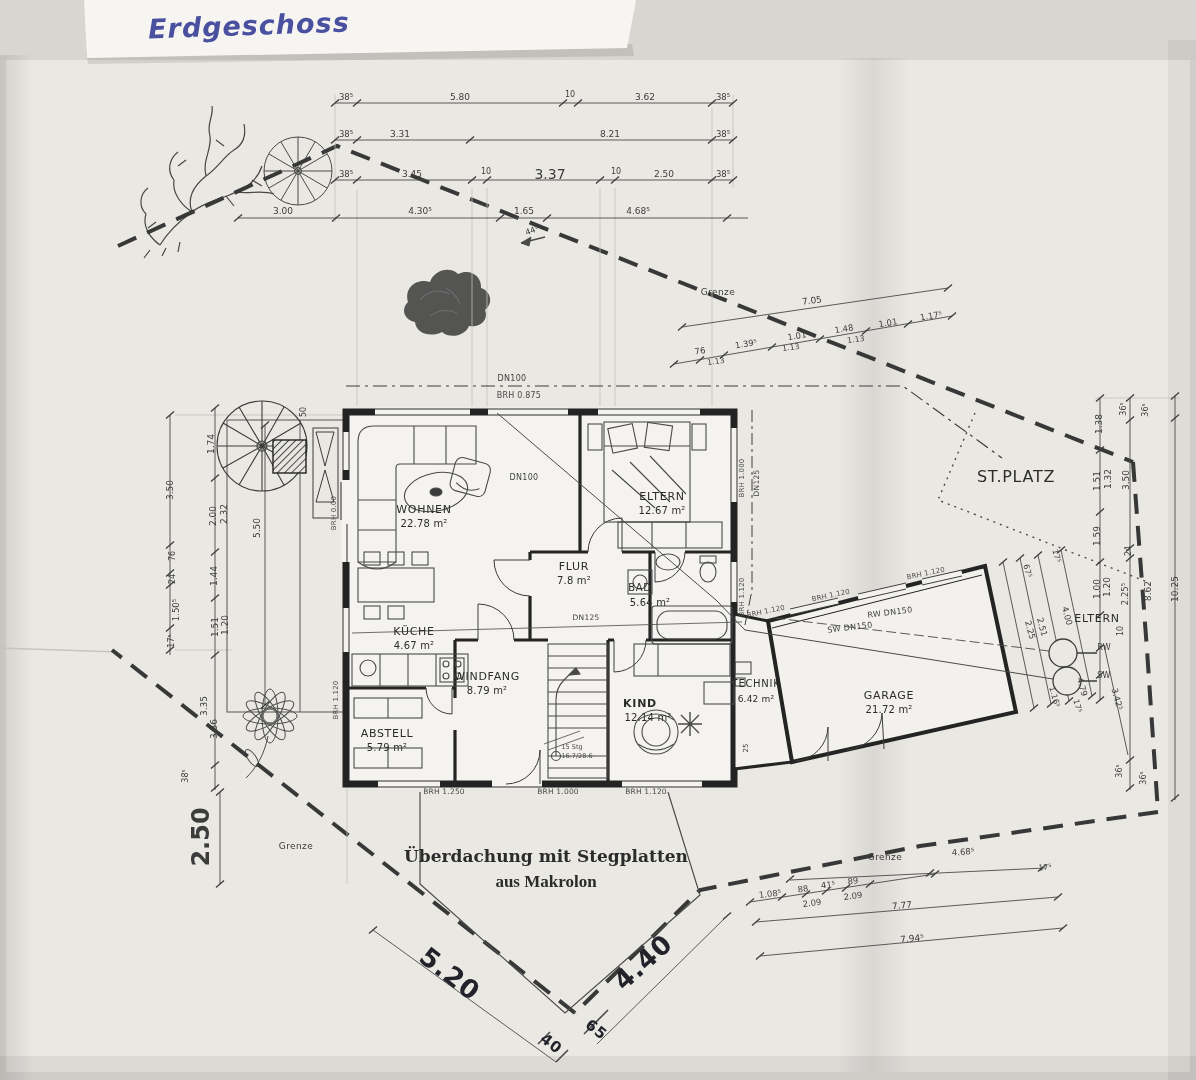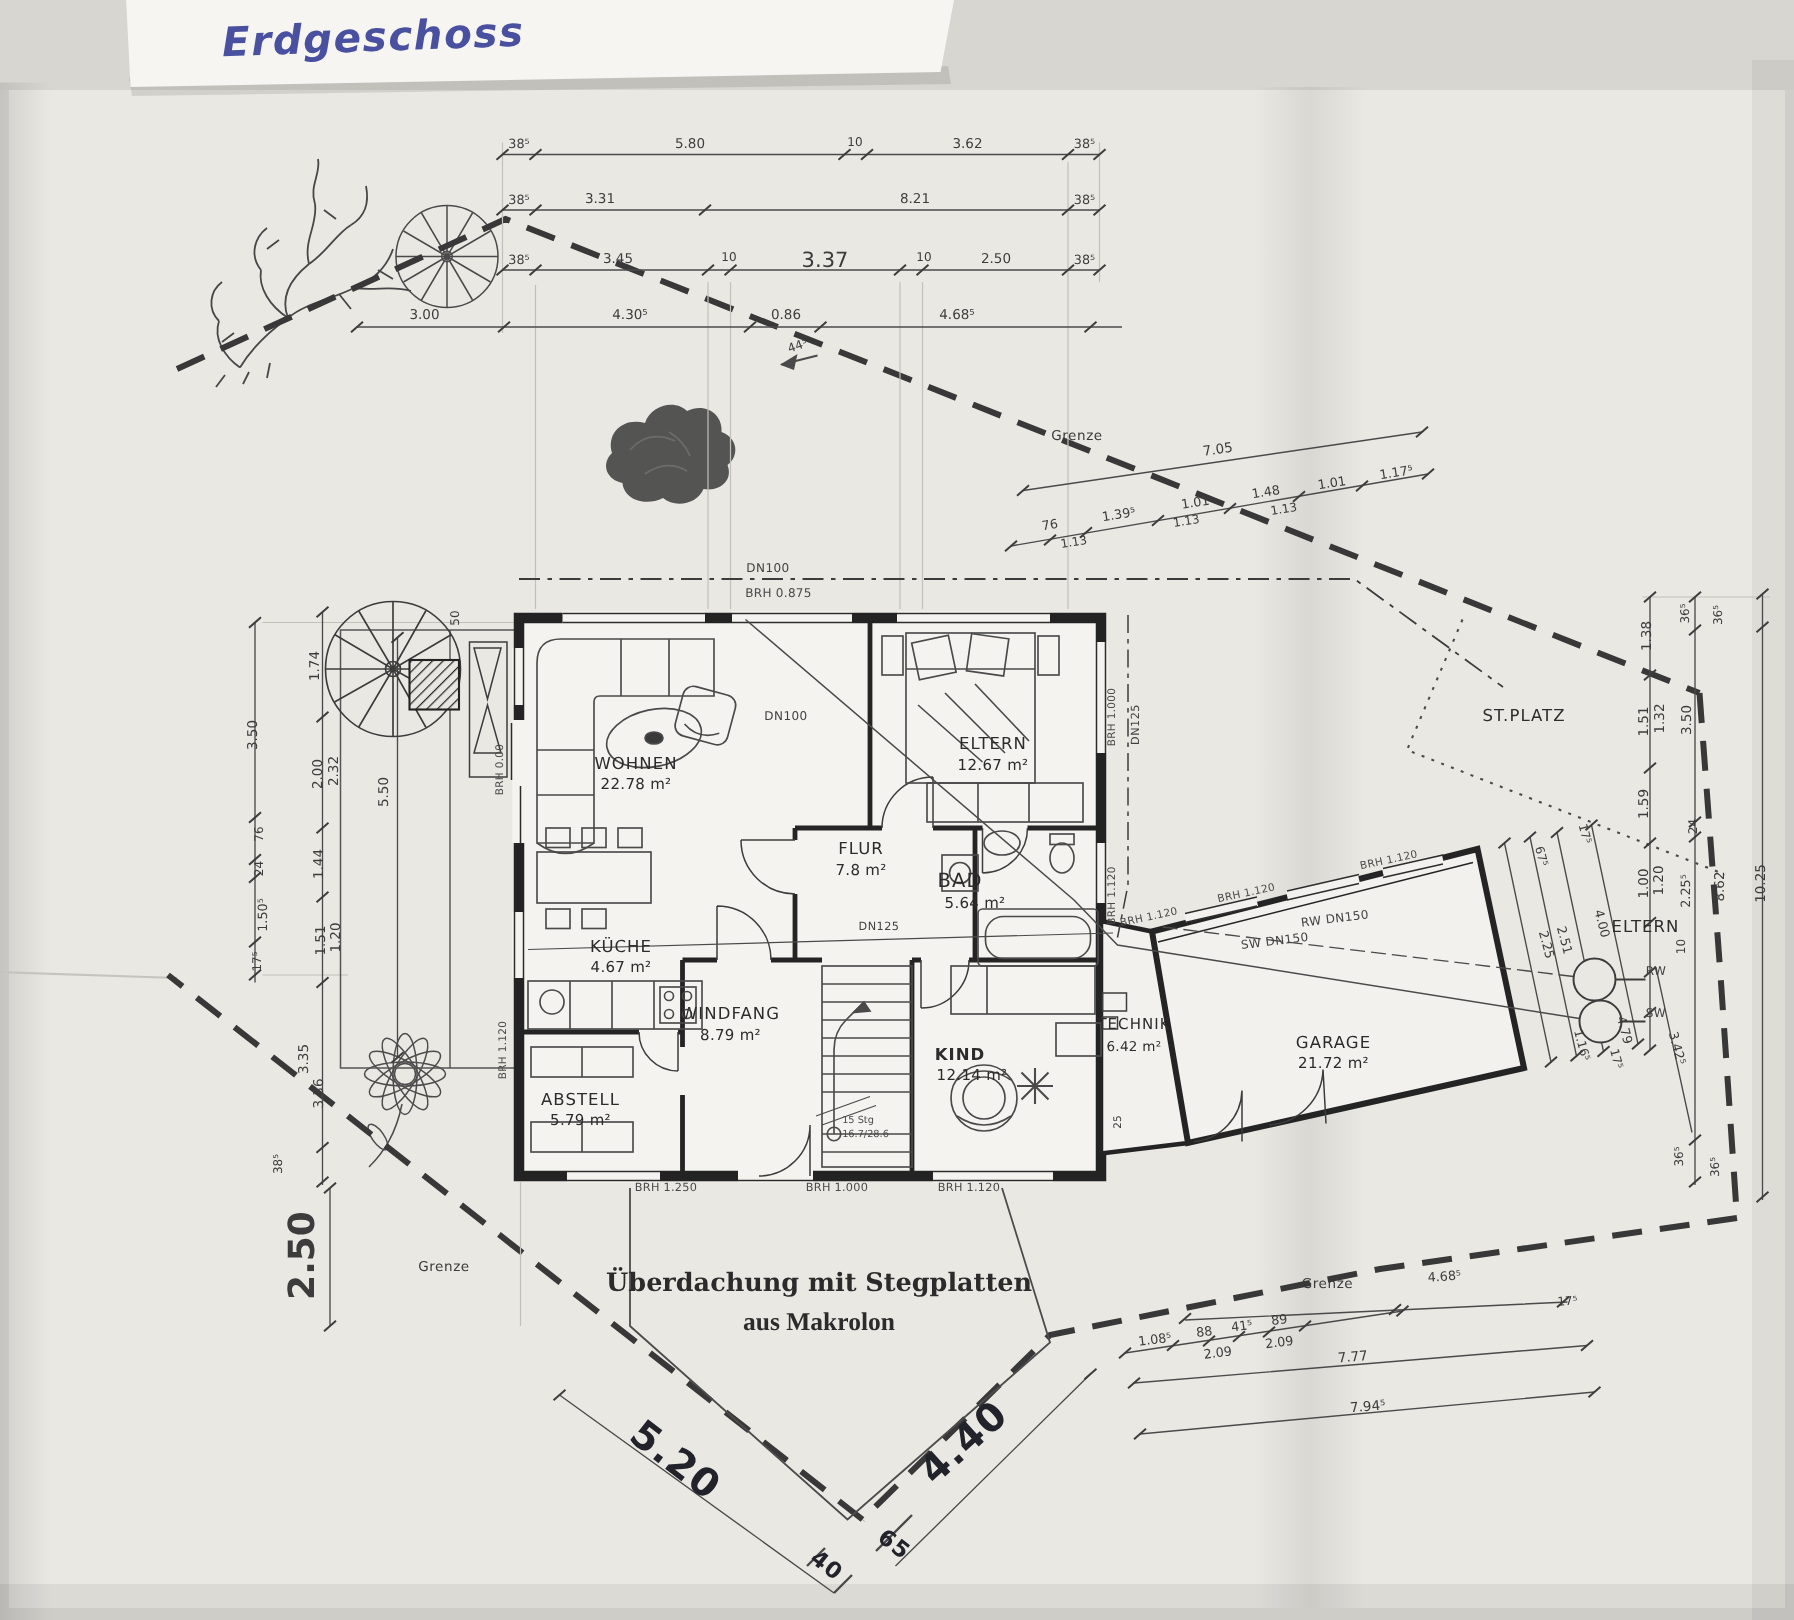--- a/index.html
+++ b/index.html
@@ -406,35 +406,35 @@
   </g>
 </svg>
 
 <div id="labels">
       <div class="lbl room" style="left: 424px; top: 509px; font-size: 11px; transform: translate(-50%, -50%) rotate(0deg);">WOHNEN</div>
       <div class="lbl area" style="left: 424px; top: 524px; font-size: 10px; transform: translate(-50%, -50%) rotate(0deg);">22.78 m²</div>
       <div class="lbl room" style="left: 662px; top: 496px; font-size: 11px; transform: translate(-50%, -50%) rotate(0deg);">ELTERN</div>
       <div class="lbl area" style="left: 662px; top: 511px; font-size: 10px; transform: translate(-50%, -50%) rotate(0deg);">12.67 m²</div>
       <div class="lbl room" style="left: 574px; top: 566px; font-size: 11px; transform: translate(-50%, -50%) rotate(0deg);">FLUR</div>
       <div class="lbl area" style="left: 574px; top: 581px; font-size: 10px; transform: translate(-50%, -50%) rotate(0deg);">7.8 m²</div>
-      <div class="lbl room" style="left: 640px; top: 588px; font-size: 13px; transform: translate(-50%, -50%) rotate(0deg);">BAD</div>
+      <div class="lbl room" style="left: 640px; top: 588px; font-size: 10px; transform: translate(-50%, -50%) rotate(0deg);">BAD</div>
       <div class="lbl area" style="left: 650px; top: 603px; font-size: 10px; transform: translate(-50%, -50%) rotate(0deg);">5.64 m²</div>
       <div class="lbl room" style="left: 414px; top: 631px; font-size: 11px; transform: translate(-50%, -50%) rotate(0deg);">KÜCHE</div>
       <div class="lbl area" style="left: 414px; top: 646px; font-size: 10px; transform: translate(-50%, -50%) rotate(0deg);">4.67 m²</div>
       <div class="lbl room" style="left: 487px; top: 676px; font-size: 11px; transform: translate(-50%, -50%) rotate(0deg);">WINDFANG</div>
       <div class="lbl area" style="left: 487px; top: 691px; font-size: 10px; transform: translate(-50%, -50%) rotate(0deg);">8.79 m²</div>
       <div class="lbl room" style="left: 387px; top: 733px; font-size: 11px; transform: translate(-50%, -50%) rotate(0deg);">ABSTELL</div>
       <div class="lbl area" style="left: 387px; top: 748px; font-size: 10px; transform: translate(-50%, -50%) rotate(0deg);">5.79 m²</div>
       <div class="lbl room" style="left: 640px; top: 703px; font-size: 11px; transform: translate(-50%, -50%) rotate(0deg); font-weight: bold;">KIND</div>
       <div class="lbl area" style="left: 648px; top: 718px; font-size: 10px; transform: translate(-50%, -50%) rotate(0deg);">12.14 m²</div>
       <div class="lbl room" style="left: 756px; top: 684px; font-size: 10px; transform: translate(-50%, -50%) rotate(0deg);">TECHNIK</div>
       <div class="lbl area" style="left: 756px; top: 699px; font-size: 9px; transform: translate(-50%, -50%) rotate(0deg);">6.42 m²</div>
       <div class="lbl room" style="left: 889px; top: 695px; font-size: 11px; transform: translate(-50%, -50%) rotate(0deg);">GARAGE</div>
       <div class="lbl area" style="left: 889px; top: 710px; font-size: 10px; transform: translate(-50%, -50%) rotate(0deg);">21.72 m²</div>
-      <div class="lbl room" style="left: 1016px; top: 477px; font-size: 11px; transform: translate(-50%, -50%) rotate(0deg);">ST.PLATZ</div>
+      <div class="lbl room" style="left: 1016px; top: 477px; font-size: 16px; transform: translate(-50%, -50%) rotate(0deg);">ST.PLATZ</div>
       <div class="lbl room" style="left: 1097px; top: 618px; font-size: 11px; transform: translate(-50%, -50%) rotate(0deg);">ELTERN</div>
       <div class="lbl bound" style="left: 296px; top: 846px; font-size: 9px; transform: translate(-50%, -50%) rotate(0deg);">Grenze</div>
       <div class="lbl bound" style="left: 718px; top: 292px; font-size: 9px; transform: translate(-50%, -50%) rotate(0deg);">Grenze</div>
       <div class="lbl bound" style="left: 885px; top: 857px; font-size: 9px; transform: translate(-50%, -50%) rotate(0deg);">Grenze</div>
       <div class="lbl canopy" style="left: 546px; top: 856px; font-size: 17px; transform: translate(-50%, -50%) rotate(0deg);">Überdachung mit Stegplatten</div>
       <div class="lbl canopy" style="left: 546px; top: 881px; font-size: 17px; transform: translate(-50%, -50%) rotate(0deg); font-family: Liberation Serif, serif;">aus Makrolon</div>
       <div class="lbl stairn" style="left: 572px; top: 747px; font-size: 6.5px; transform: translate(-50%, -50%) rotate(0deg);">15 Stg</div>
       <div class="lbl stairn" style="left: 577px; top: 756px; font-size: 6.5px; transform: translate(-50%, -50%) rotate(0deg);">16.7/28.6</div>
       <div class="lbl pipe" style="left: 512px; top: 379px; font-size: 8px; transform: translate(-50%, -50%) rotate(0deg);">DN100</div>
       <div class="lbl pipe" style="left: 524px; top: 478px; font-size: 8px; transform: translate(-50%, -50%) rotate(0deg);">DN100</div>
@@ -466,21 +466,21 @@
       <div class="lbl dim" style="left: 723px; top: 134px; font-size: 8.5px; transform: translate(-50%, -50%) rotate(0deg);">38⁵</div>
       <div class="lbl dim" style="left: 346px; top: 174px; font-size: 8.5px; transform: translate(-50%, -50%) rotate(0deg);">38⁵</div>
       <div class="lbl dim" style="left: 412px; top: 174px; font-size: 9px; transform: translate(-50%, -50%) rotate(0deg);">3.45</div>
       <div class="lbl dim" style="left: 486px; top: 172px; font-size: 8px; transform: translate(-50%, -50%) rotate(0deg);">10</div>
       <div class="lbl dim" style="left: 550px; top: 174px; font-size: 14px; transform: translate(-50%, -50%) rotate(0deg);">3.37</div>
       <div class="lbl dim" style="left: 616px; top: 172px; font-size: 8px; transform: translate(-50%, -50%) rotate(0deg);">10</div>
       <div class="lbl dim" style="left: 664px; top: 174px; font-size: 9px; transform: translate(-50%, -50%) rotate(0deg);">2.50</div>
       <div class="lbl dim" style="left: 723px; top: 174px; font-size: 8.5px; transform: translate(-50%, -50%) rotate(0deg);">38⁵</div>
       <div class="lbl dim" style="left: 283px; top: 211px; font-size: 9px; transform: translate(-50%, -50%) rotate(0deg);">3.00</div>
       <div class="lbl dim" style="left: 420px; top: 211px; font-size: 9px; transform: translate(-50%, -50%) rotate(0deg);">4.30⁵</div>
-      <div class="lbl dim" style="left: 524px; top: 211px; font-size: 9px; transform: translate(-50%, -50%) rotate(0deg);">0.86</div>
+      <div class="lbl dim" style="left: 524px; top: 211px; font-size: 9px; transform: translate(-50%, -50%) rotate(0deg);">1.65</div>
       <div class="lbl dim" style="left: 638px; top: 211px; font-size: 9px; transform: translate(-50%, -50%) rotate(0deg);">4.68⁵</div>
       <div class="lbl dim" style="left: 532px; top: 231px; font-size: 8px; transform: translate(-50%, -50%) rotate(-20deg);">44⁵</div>
       <div class="lbl dim" style="left: 812px; top: 301px; font-size: 9px; transform: translate(-50%, -50%) rotate(-8deg);">7.05</div>
       <div class="lbl dim" style="left: 700px; top: 351px; font-size: 8.5px; transform: translate(-50%, -50%) rotate(-9deg);">76</div>
       <div class="lbl dim" style="left: 746px; top: 344px; font-size: 8.5px; transform: translate(-50%, -50%) rotate(-9deg);">1.39⁵</div>
       <div class="lbl dim" style="left: 797px; top: 336px; font-size: 8.5px; transform: translate(-50%, -50%) rotate(-9deg);">1.01</div>
       <div class="lbl dim" style="left: 844px; top: 329px; font-size: 8.5px; transform: translate(-50%, -50%) rotate(-9deg);">1.48</div>
       <div class="lbl dim" style="left: 888px; top: 323px; font-size: 8.5px; transform: translate(-50%, -50%) rotate(-9deg);">1.01</div>
       <div class="lbl dim" style="left: 931px; top: 316px; font-size: 8.5px; transform: translate(-50%, -50%) rotate(-9deg);">1.17⁵</div>
       <div class="lbl dim" style="left: 716px; top: 362px; font-size: 8px; transform: translate(-50%, -50%) rotate(-9deg);">1.13</div>

